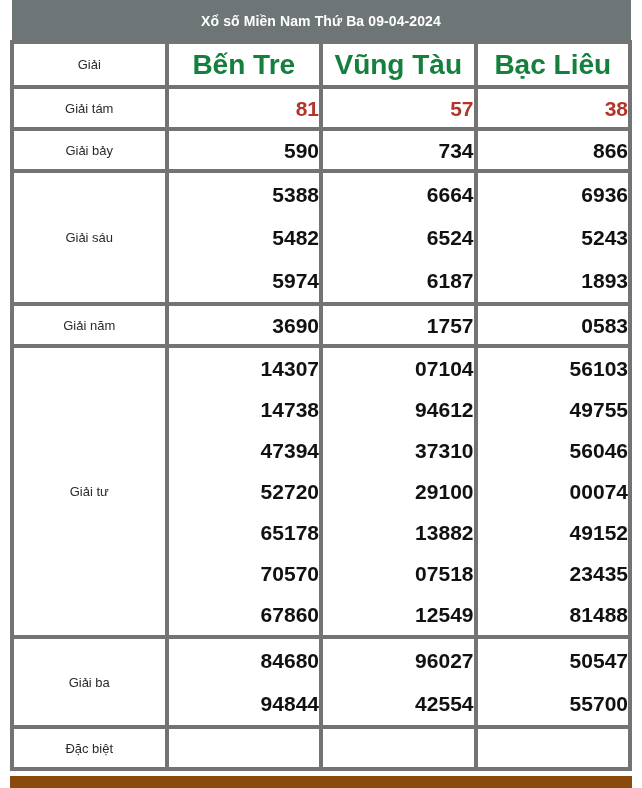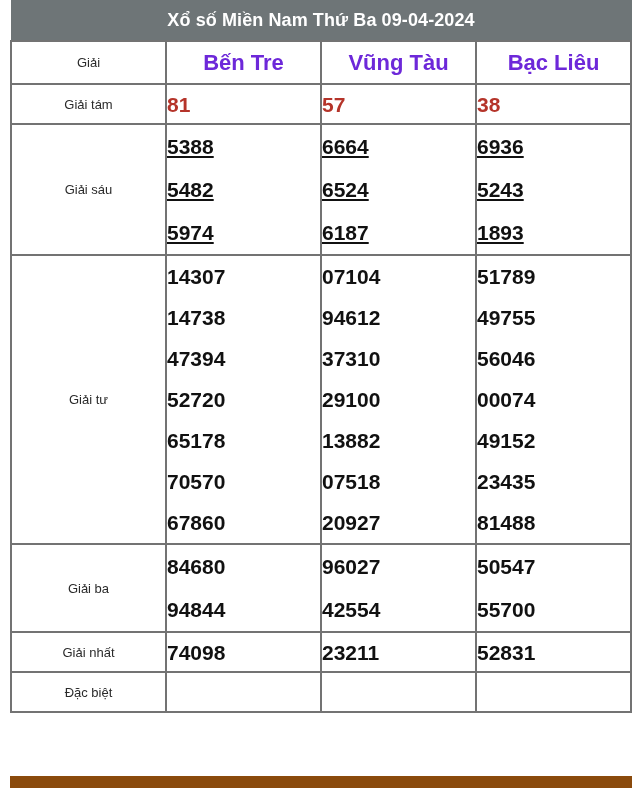--- a/index.html
+++ b/index.html
@@ -21,75 +21,75 @@
     background: #ffffff;
   }
   .lottery-table {
     width: 622px;
     margin: 0 10px;
     border-collapse: collapse;
     table-layout: fixed;
   }
   .lottery-table td,
   .lottery-table th {
-    border: 2px solid #737373;
+    border: 4px solid #737373;
     padding: 0;
     text-align: center;
     vertical-align: middle;
   }
   .title-cell {
     background: #6e7577;
     color: #ffffff;
-    font-size: 18px;
+    font-size: 14px;
     font-weight: bold;
     height: 39px;
     letter-spacing: 0.1px;
     border: 1px solid #6e7577 !important;
   }
   .col-head {
     font-size: 13px;
     color: #222222;
     font-weight: normal;
     height: 41px;
   }
   .col-head.province {
-    font-size: 22px;
+    font-size: 28px;
     font-weight: bold;
-    color: #6d28d9;
+    color: #15803d;
   }
   .row-label {
     font-size: 13px;
     color: #2a2a2a;
     font-weight: normal;
     width: 78px;
   }
   .num {
     font-size: 21px;
     font-weight: bold;
     color: #111111;
   }
   .num.accent {
     color: #b5342a;
   }
   .stack {
     display: flex;
     flex-direction: column;
     justify-content: center;
-    align-items: flex-start;
+    align-items: flex-end;
   }
   .stack > span {
     display: block;
     line-height: 1;
   }
   .cell-pad-1 { height: 38px; }
   .cell-pad-2 { height: 59px; }
   .cell-pad-3 { height: 113px; }
   .cell-pad-7 { height: 269px; }
   .stack.s2 > span { padding: 11px 0; }
-  .stack.s3 > span { padding: 11px 0; text-decoration: underline; }
+  .stack.s3 > span { padding: 11px 0; }
   .stack.s7 > span { padding: 10px 0; }
   .bottom-bar {
     position: absolute;
     left: 10px;
     bottom: 0;
     width: 622px;
     height: 12px;
     background: #8a4a0c;
   }
 </style>
@@ -122,40 +122,76 @@
               <span class="num accent">57</span>
             </div>
           </td>
           <td class="cell-pad-1">
             <div class="stack">
               <span class="num accent">38</span>
             </div>
           </td>
         </tr>
         <tr>
+          <td class="row-label">Giải bảy</td>
+          <td class="cell-pad-1">
+            <div class="stack">
+              <span class="num">590</span>
+            </div>
+          </td>
+          <td class="cell-pad-1">
+            <div class="stack">
+              <span class="num">734</span>
+            </div>
+          </td>
+          <td class="cell-pad-1">
+            <div class="stack">
+              <span class="num">866</span>
+            </div>
+          </td>
+        </tr>
+        <tr>
           <td class="row-label">Giải sáu</td>
           <td class="cell-pad-3">
             <div class="stack s3">
               <span class="num">5388</span>
               <span class="num">5482</span>
               <span class="num">5974</span>
             </div>
           </td>
           <td class="cell-pad-3">
             <div class="stack s3">
               <span class="num">6664</span>
               <span class="num">6524</span>
               <span class="num">6187</span>
             </div>
           </td>
           <td class="cell-pad-3">
             <div class="stack s3">
               <span class="num">6936</span>
               <span class="num">5243</span>
               <span class="num">1893</span>
+            </div>
+          </td>
+        </tr>
+        <tr>
+          <td class="row-label">Giải năm</td>
+          <td class="cell-pad-1">
+            <div class="stack">
+              <span class="num">3690</span>
+            </div>
+          </td>
+          <td class="cell-pad-1">
+            <div class="stack">
+              <span class="num">1757</span>
+            </div>
+          </td>
+          <td class="cell-pad-1">
+            <div class="stack">
+              <span class="num">0583</span>
             </div>
           </td>
         </tr>
         <tr>
           <td class="row-label">Giải tư</td>
           <td class="cell-pad-7">
             <div class="stack s7">
               <span class="num">14307</span>
               <span class="num">14738</span>
               <span class="num">47394</span>
@@ -166,26 +202,26 @@
             </div>
           </td>
           <td class="cell-pad-7">
             <div class="stack s7">
               <span class="num">07104</span>
               <span class="num">94612</span>
               <span class="num">37310</span>
               <span class="num">29100</span>
               <span class="num">13882</span>
               <span class="num">07518</span>
-              <span class="num">20927</span>
+              <span class="num">12549</span>
             </div>
           </td>
           <td class="cell-pad-7">
             <div class="stack s7">
-              <span class="num">51789</span>
+              <span class="num">56103</span>
               <span class="num">49755</span>
               <span class="num">56046</span>
               <span class="num">00074</span>
               <span class="num">49152</span>
               <span class="num">23435</span>
               <span class="num">81488</span>
             </div>
           </td>
         </tr>
         <tr>
@@ -203,38 +239,20 @@
             </div>
           </td>
           <td class="cell-pad-2">
             <div class="stack s2">
               <span class="num">50547</span>
               <span class="num">55700</span>
             </div>
           </td>
         </tr>
         <tr>
-          <td class="row-label">Giải nhất</td>
-          <td class="cell-pad-1">
-            <div class="stack">
-              <span class="num">74098</span>
-            </div>
-          </td>
-          <td class="cell-pad-1">
-            <div class="stack">
-              <span class="num">23211</span>
-            </div>
-          </td>
-          <td class="cell-pad-1">
-            <div class="stack">
-              <span class="num">52831</span>
-            </div>
-          </td>
-        </tr>
-        <tr>
           <td class="row-label">Đặc biệt</td>
           <td class="cell-pad-1"></td>
           <td class="cell-pad-1"></td>
           <td class="cell-pad-1"></td>
         </tr>
       </tbody>
   </table>
   <div class="bottom-bar"></div>
 </div>
 

